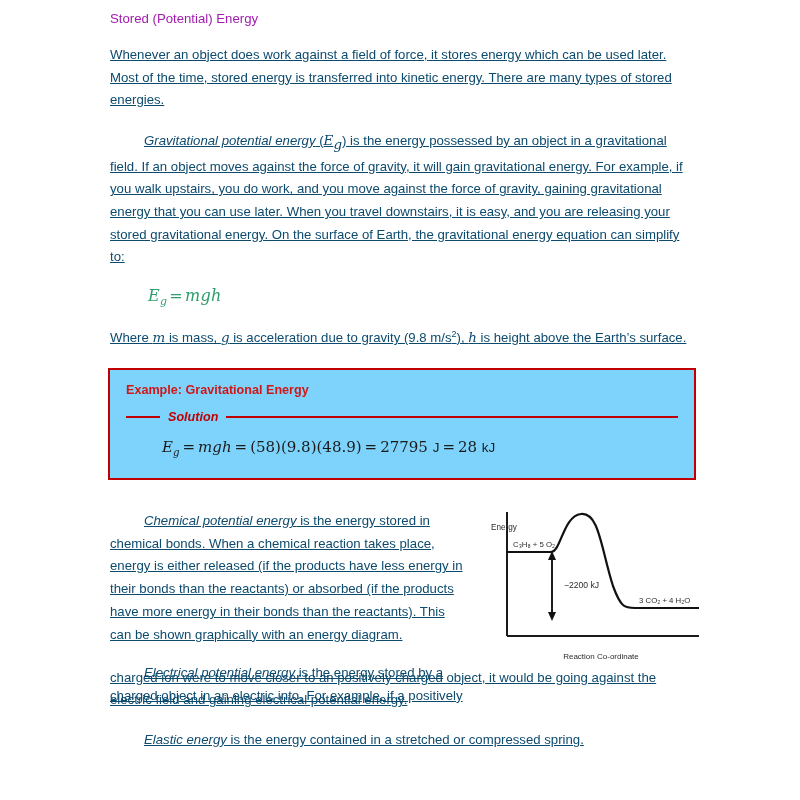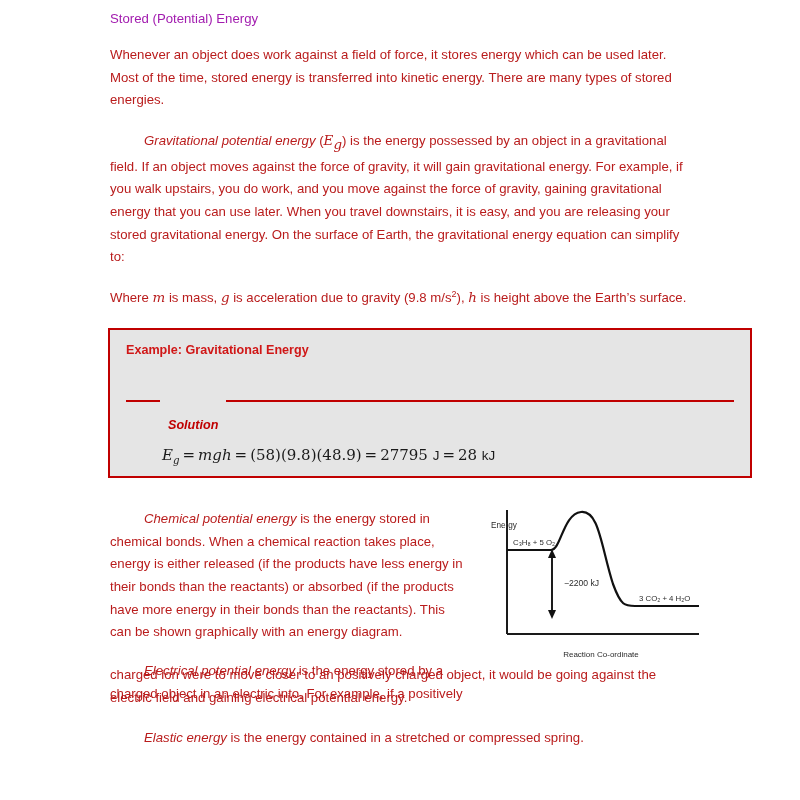--- a/index.html
+++ b/index.html
@@ -27,21 +27,22 @@
     font-size: 13.2px;
     line-height: 1.35;
     margin: 0 0 16px 0;
     color: #a21caf;
   }
   p.body {
     font-size: 13.2px;
     line-height: 1.72;
     margin: 0 0 17px 0;
     text-align: left;
-    color: #b91c1c;
+    color: #0c4a6e;
+    text-decoration: underline;
   }
   .indent { text-indent: 34px; }
   i.term { font-style: italic; }
   .mathv {
     font-family: "DejaVu Serif", serif;
     font-style: italic;
     font-size: 13.4px;
   }
   sub { font-size: 0.68em; }
   sup { font-size: 0.68em; }
@@ -53,24 +54,24 @@
     font-style: italic;
     font-size: 16px;
     margin: 6px 0 18px 38px;
     letter-spacing: 0.3px;
   }
   .eq-green .op { font-style: normal; padding: 0 2px; }
 
   
   .example-box {
     border: 2.2px solid #c00000;
-    background: #e5e5e5;
+    background: #7dd3fc;
     margin: 18px 0 0 -2px;
-    width: 644px;
-    padding: 12px 16px 4px 16px;
+    width: 588px;
+    padding: 12px 16px 14px 16px;
   }
   .example-head {
     color: #d01717;
     font-weight: bold;
     font-size: 12.6px;
     margin: 1px 0 13px 0;
   }
   .example-q {
     font-size: 13.2px;
     line-height: 1.72;
@@ -88,21 +89,20 @@
     background: #c00000;
     flex: 0 0 34px;
   }
   .solution-rule .line.grow { flex: 1 1 auto; }
   .solution-label {
     color: #c00000;
     font-weight: bold;
     font-style: italic;
     font-size: 12.6px;
     white-space: nowrap;
-    margin-top: 48px;
   }
   .eq-solution {
     font-family: "DejaVu Serif", serif;
     font-style: italic;
     font-size: 15px;
     margin: 14px 0 6px 36px;
     color: #1a1a1a;
   }
   .eq-solution .op { font-style: normal; padding: 0 3px; }
   .eq-solution .unit { font-style: normal; font-family: "Liberation Sans", sans-serif; font-size: 13.4px; }
@@ -136,20 +136,21 @@
 <body>
 
 <div class="page">
 
   <div class="sec-title">Stored (Potential) Energy</div>
 
   <p class="body">Whenever an object does work against a field of force, it stores energy which can be used later. Most of the time, stored energy is transferred into kinetic energy. There are many types of stored energies.</p>
 
   <p class="body indent"><i class="term">Gravitational potential energy</i><span> (</span><span class="mathv">E</span><sub class="mathv">g</sub><span>) is the energy possessed by an object in a gravitational field. If an object moves against the force of gravity, it will gain gravitational energy. For example, if you walk upstairs, you do work, and you move against the force of gravity, gaining gravitational energy that you can use later. When you travel downstairs, it is easy, and you are releasing your stored gravitational energy. On the surface of Earth, the gravitational energy equation can simplify to:</span></p>
 
+  <div class="eq-green"><span>E</span><sub>g</sub><span class="op">=</span><span>mgh</span></div>
 
   <p class="body"><span>Where </span><span class="mathv">m</span><span> is mass, </span><span class="mathv">g</span><span> is acceleration due to gravity (9.8 m/s</span><sup>2</sup><span>), </span><span class="mathv">h</span><span> is height above the Earth’s surface.</span></p>
 
   <div class="example-box">
     <div class="example-head">Example: Gravitational Energy</div>
     <div class="solution-rule">
       <span class="line"></span>
       <span class="solution-label">Solution</span>
       <span class="line grow"></span>
     </div>

